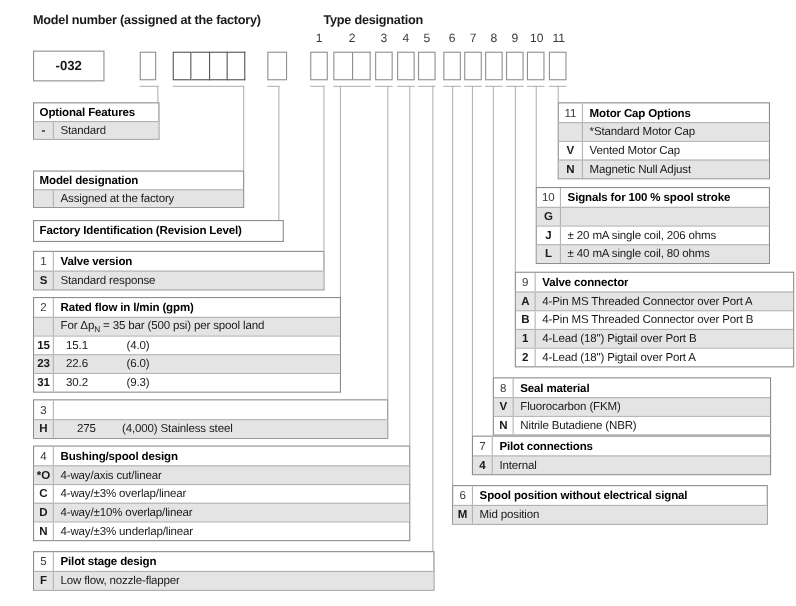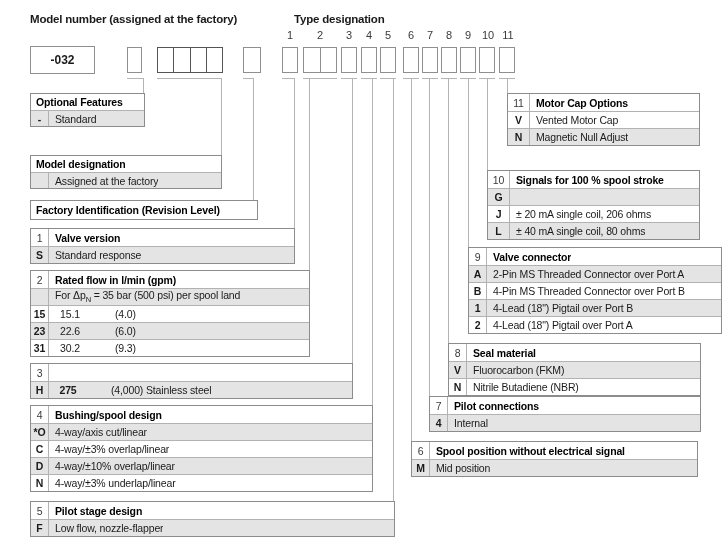--- a/index.html
+++ b/index.html
@@ -34,21 +34,21 @@
     flex:0 0 18px; width:18px; align-self:stretch; display:flex; align-items:center; justify-content:center;
     font-weight:bold; border-right:1px solid #b2b2b2; box-sizing:border-box;
   }
   .w22 .code { flex:0 0 22px; width:22px; }
   .hnum { font-weight:normal; color:#3a3a3a; font-size:10.5px; }
   .desc { padding-left:6px; overflow:hidden; }
   .ttl { color:#000; }
   .pad4 { padding-left:5px; }
   .flowval { flex:0 0 42px; width:42px; text-align:center; }
   .gpmval { padding-left:24px; }
-  .pval { flex:0 0 38px; width:38px; text-align:center;font-weight:bold; }
+  .pval { flex:0 0 38px; width:38px; text-align:right; }
   .sub { font-size:7.5px; vertical-align:sub; }
 </style>
 </head>
 <body>
 
 <div class="canvas">
 
   <div class="lbl" style="left:30px;top:13px;">Model number (assigned at the factory)</div>
   <div class="lbl" style="left:266px;top:13px;margin-left:28px;">Type designation</div>
 
@@ -264,21 +264,21 @@
       </div>
   </div>
 
   <div class="tbl" style="left:468px;top:247px;width:254px;">
     <div class="tr head">
         <span class="code hnum">9</span>
         <span class="desc ttl">Valve connector</span>
       </div>
     <div class="tr gray">
         <span class="code">A</span>
-        <span class="desc">2-Pin MS Threaded Connector over Port A</span>
+        <span class="desc">4-Pin MS Threaded Connector over Port A</span>
       </div>
     <div class="tr">
         <span class="code">B</span>
         <span class="desc">4-Pin MS Threaded Connector over Port B</span>
       </div>
     <div class="tr gray">
         <span class="code">1</span>
         <span class="desc">4-Lead (18") Pigtail over Port B</span>
       </div>
     <div class="tr">
@@ -303,20 +303,24 @@
         <span class="code">L</span>
         <span class="desc">± 40 mA single coil, 80 ohms</span>
       </div>
   </div>
 
   <div class="tbl w22" style="left:507px;top:93px;width:193px;">
     <div class="tr head">
         <span class="code hnum">11</span>
         <span class="desc ttl">Motor Cap Options</span>
       </div>
+    <div class="tr gray">
+        <span class="code"></span>
+        <span class="desc">*Standard Motor Cap</span>
+      </div>
     <div class="tr">
         <span class="code">V</span>
         <span class="desc">Vented Motor Cap</span>
       </div>
     <div class="tr gray">
         <span class="code">N</span>
         <span class="desc">Magnetic Null Adjust</span>
       </div>
   </div>
 

